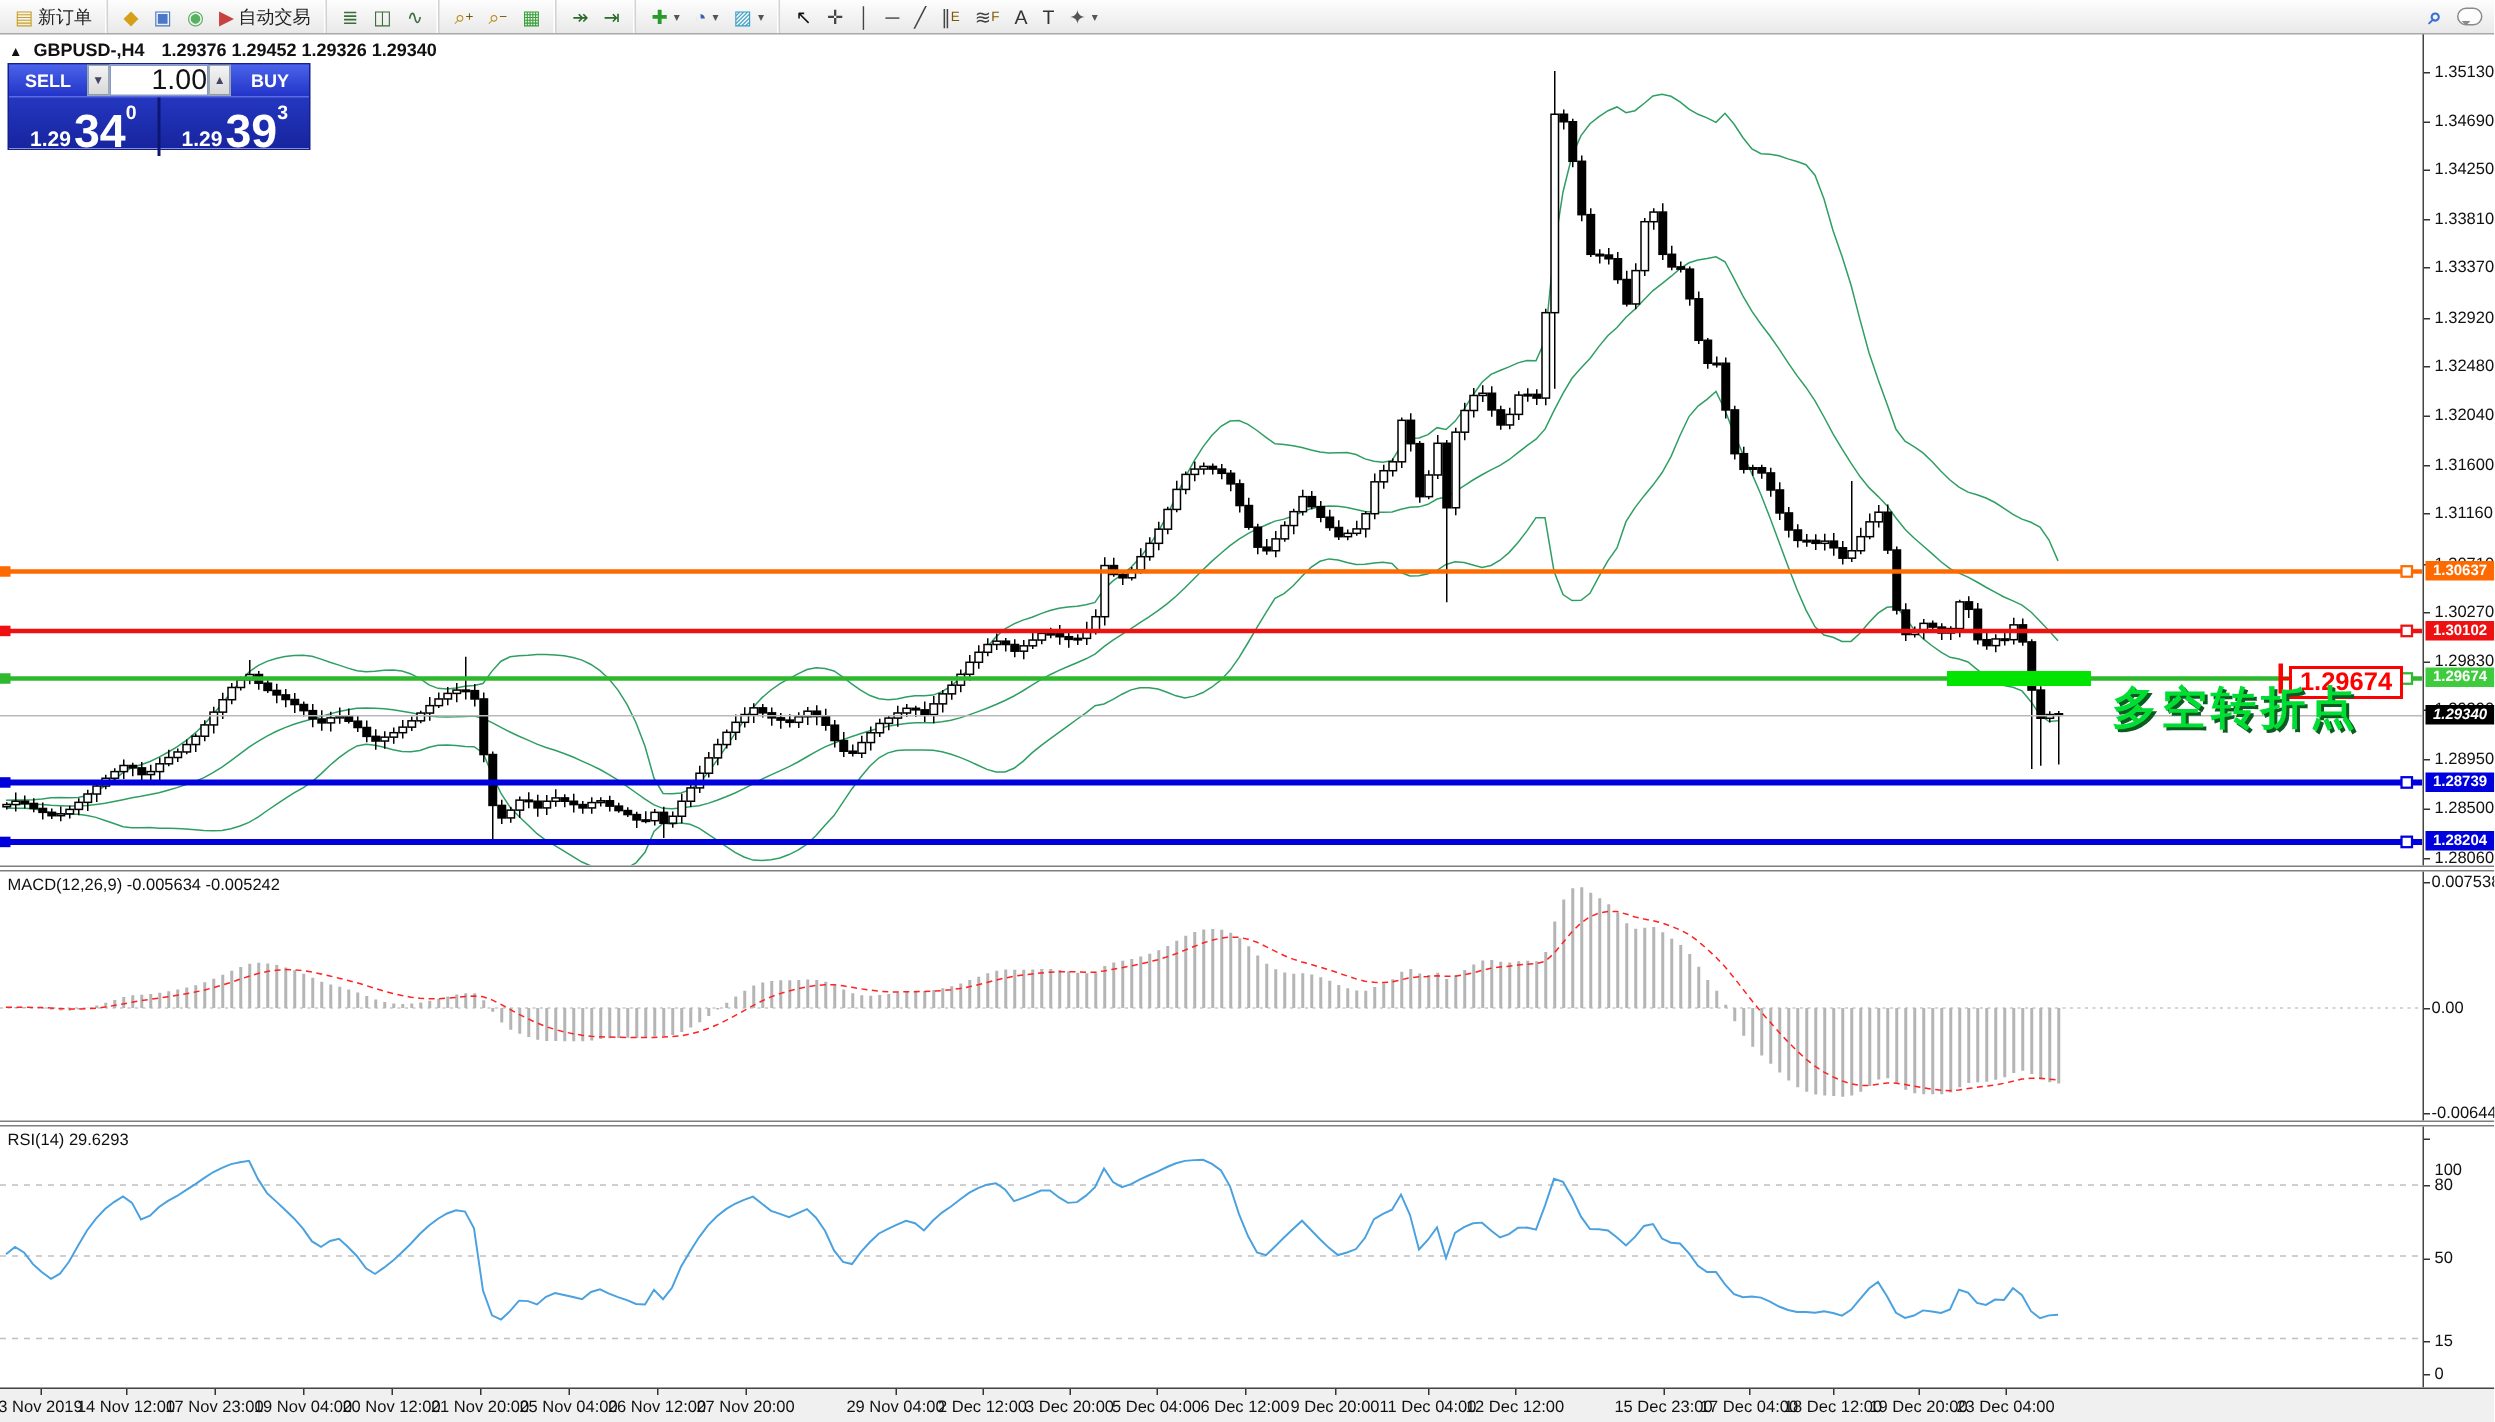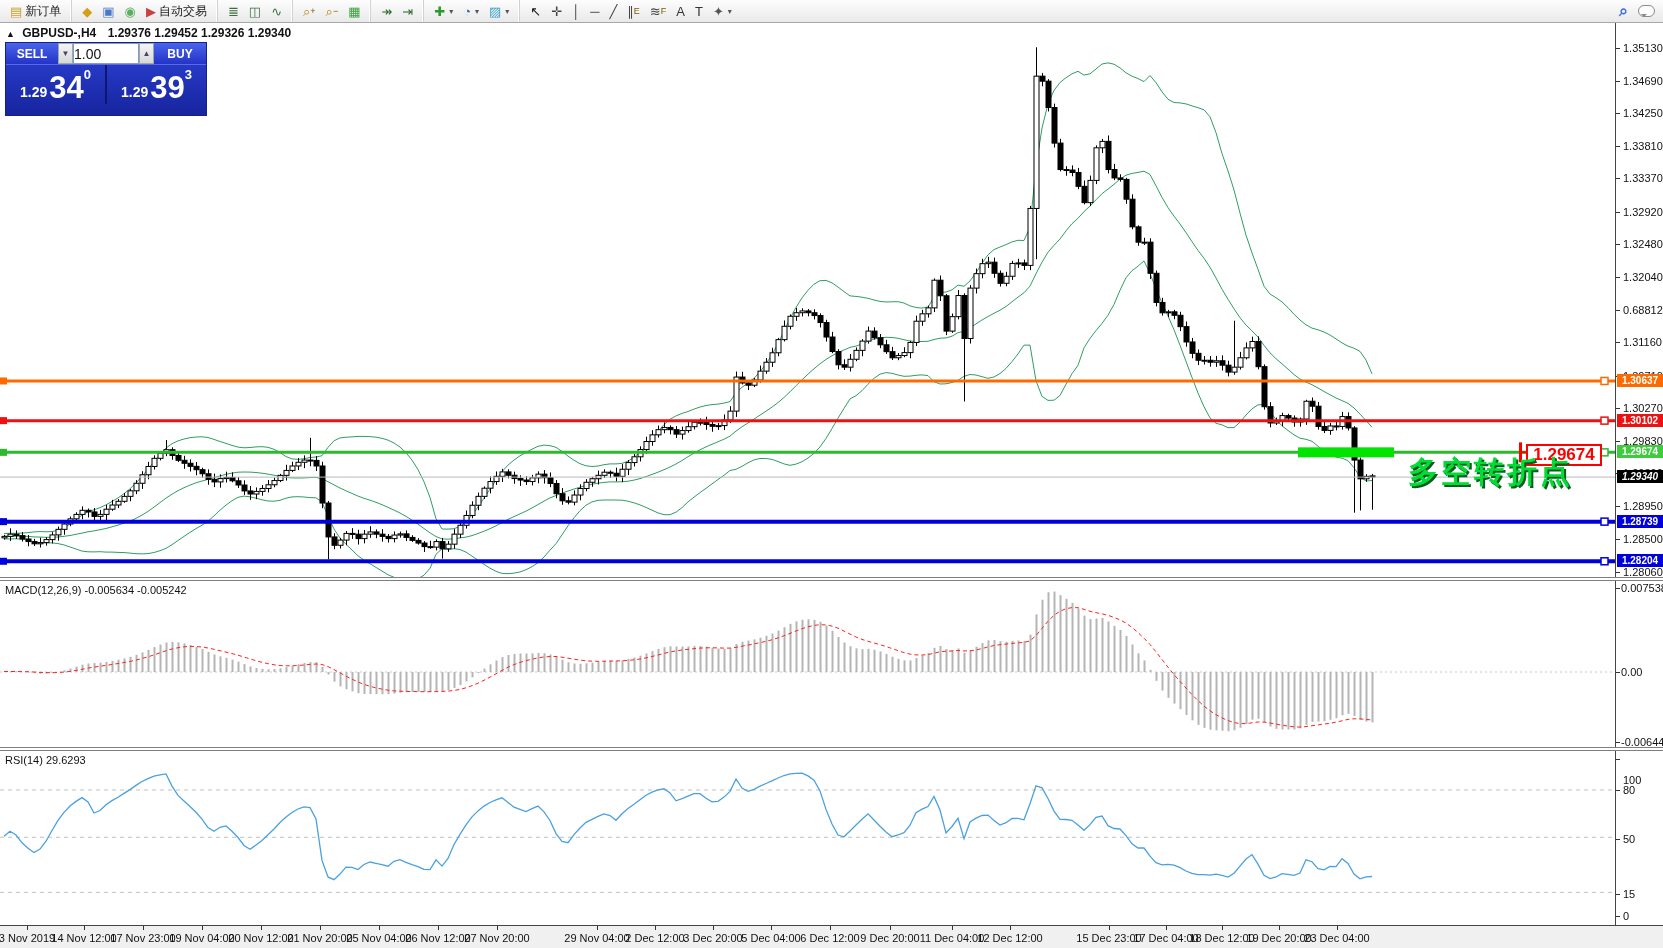--- a/index.html
+++ b/index.html
@@ -26,30 +26,30 @@
   svg.pane{position:absolute;left:0;background:#fff;}
   #main-svg{top:22px;}
   #macd-svg{top:581px;}
   #rsi-svg{top:751px;}
   .pane-sep{position:absolute;left:0;width:1663px;height:4px;background:#fff;
             border-top:1px solid #7e7e7e;border-bottom:1px solid #7e7e7e;box-sizing:border-box;z-index:20;}
   .symbol-title{position:absolute;left:6px;top:26px;font-size:12px;font-weight:600;color:#111;z-index:30;}
   .symbol-title .arrow{font-size:9px;margin-right:4px;}
   .pane-label{position:absolute;left:5px;font-size:11px;color:#111;z-index:25;}
   
-  .trade-panel{position:absolute;left:6px;top:43px;width:200px;height:72px;z-index:35;
+  .trade-panel{position:absolute;left:6px;top:43px;width:200px;height:56px;z-index:35;
                background:linear-gradient(#2c43d6,#17249e);box-shadow:0 0 0 1px #16208a;}
   .tp-top{display:flex;align-items:stretch;height:21px;border-bottom:1px solid #5a6ae0;}
   .tp-btn{flex:0 0 52px;background:linear-gradient(#4a64ea,#2334c8);color:#fff;border:none;
           font-family:"Liberation Sans",sans-serif;font-size:12px;font-weight:bold;cursor:pointer;}
   .tp-spin{flex:0 0 15px;display:flex;align-items:center;justify-content:center;
            background:linear-gradient(#f4f4f4,#d8d8d8);border:1px solid #9aa;color:#446;
            font-size:8px;box-sizing:border-box;cursor:pointer;}
   .tp-vol{flex:1 1 auto;width:50px;border:1px solid #8899c8;background:#fff;color:#111;
-          font-family:"Liberation Sans",sans-serif;font-size:14px;text-align:left;padding:0;}
+          font-family:"Liberation Sans",sans-serif;font-size:19px;text-align:right;padding:0;}
   .tp-prices{display:flex;height:39px;}
   .tp-price{flex:1 1 50%;display:flex;align-items:flex-end;justify-content:center;
             color:#fff;padding-bottom:3px;cursor:pointer;}
   .tp-price-sell{border-right:2px solid #0d1670;}
   .tp-small{font-size:14px;font-weight:bold;margin-right:2px;line-height:1.2;}
   .tp-big{font-size:31px;font-weight:bold;line-height:0.85;}
   .tp-sup{font-size:13px;font-weight:bold;align-self:flex-start;margin-top:2px;}
   
   #axis-col{position:absolute;left:1615px;top:22px;width:48px;height:903px;background:#fff;
             border-left:1px solid #444;box-sizing:border-box;z-index:15;}
@@ -949,21 +949,21 @@
       <div class="ax-label" style="top: 118px;">1.33810</div>
       <div class="ax-tick" style="top: 156px;"></div>
       <div class="ax-label" style="top: 150px;">1.33370</div>
       <div class="ax-tick" style="top: 190px;"></div>
       <div class="ax-label" style="top: 184px;">1.32920</div>
       <div class="ax-tick" style="top: 222px;"></div>
       <div class="ax-label" style="top: 216px;">1.32480</div>
       <div class="ax-tick" style="top: 255px;"></div>
       <div class="ax-label" style="top: 249px;">1.32040</div>
       <div class="ax-tick" style="top: 288px;"></div>
-      <div class="ax-label" style="top: 282px;">0.68812</div>
+      <div class="ax-label" style="top: 282px;">1.31600</div>
       <div class="ax-tick" style="top: 320px;"></div>
       <div class="ax-label" style="top: 314px;">1.31160</div>
       <div class="ax-tick" style="top: 354px;"></div>
       <div class="ax-label" style="top: 348px;">1.30710</div>
       <div class="ax-tick" style="top: 386px;"></div>
       <div class="ax-label" style="top: 380px;">1.30270</div>
       <div class="ax-tick" style="top: 419px;"></div>
       <div class="ax-label" style="top: 413px; text-align: center;">1.29830</div>
       <div class="ax-tick" style="top: 451px;"></div>
       <div class="ax-label" style="top: 445px;">1.29390</div>

